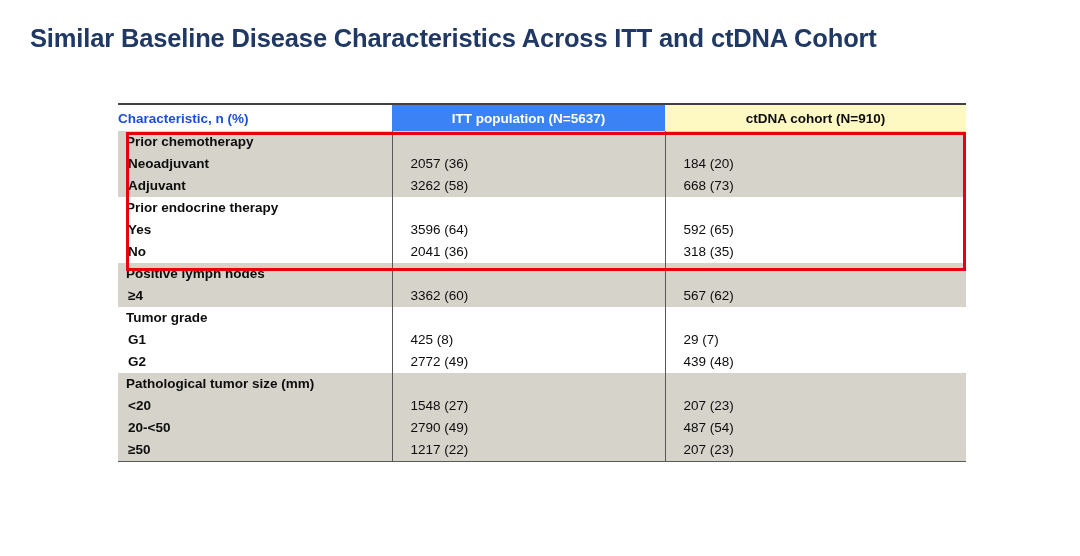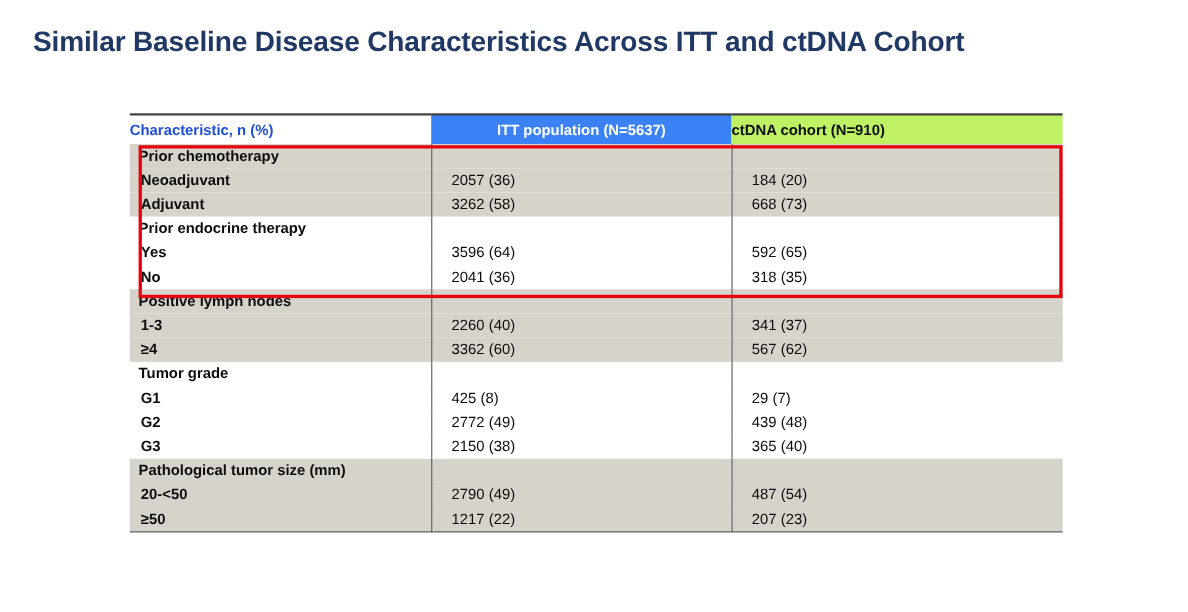--- a/index.html
+++ b/index.html
@@ -71,23 +71,23 @@
     padding-left: 8px;
   }
 
   th.h-itt {
     background: #3b82f6;
     color: #ffffff;
     text-align: center;
   }
 
   th.h-ct {
-    background: #bef264;
+    background: #fef9c3;
     color: #0d0d0d;
-    text-align: left;
+    text-align: center;
   }
 
   
   tbody tr { height: 22px; }
 
   tbody td {
     height: 22px;
     padding: 0;
     vertical-align: middle;
     line-height: 22px;
@@ -179,53 +179,48 @@
             <td class="lbl sub-lbl">No</td>
             <td class="val itt">2041 (36)</td>
             <td class="val ctdna">318 (35)</td>
           </tr>
           <tr class="shaded">
             <td class="lbl head-lbl">Positive lymph nodes</td>
             <td class="val itt"></td>
             <td class="val ctdna"></td>
           </tr>
           <tr class="shaded">
-            <td class="lbl sub-lbl">1-3</td>
-            <td class="val itt">2260 (40)</td>
-            <td class="val ctdna">341 (37)</td>
-          </tr>
-          <tr class="shaded">
             <td class="lbl sub-lbl">≥4</td>
             <td class="val itt">3362 (60)</td>
             <td class="val ctdna">567 (62)</td>
           </tr>
           <tr class="plain">
             <td class="lbl head-lbl">Tumor grade</td>
             <td class="val itt"></td>
             <td class="val ctdna"></td>
           </tr>
           <tr class="plain">
             <td class="lbl sub-lbl">G1</td>
             <td class="val itt">425 (8)</td>
             <td class="val ctdna">29 (7)</td>
           </tr>
           <tr class="plain">
             <td class="lbl sub-lbl">G2</td>
             <td class="val itt">2772 (49)</td>
             <td class="val ctdna">439 (48)</td>
           </tr>
-          <tr class="plain">
-            <td class="lbl sub-lbl">G3</td>
-            <td class="val itt">2150 (38)</td>
-            <td class="val ctdna">365 (40)</td>
-          </tr>
           <tr class="shaded">
             <td class="lbl head-lbl">Pathological tumor size (mm)</td>
             <td class="val itt"></td>
             <td class="val ctdna"></td>
+          </tr>
+          <tr class="shaded">
+            <td class="lbl sub-lbl">&lt;20</td>
+            <td class="val itt">1548 (27)</td>
+            <td class="val ctdna">207 (23)</td>
           </tr>
           <tr class="shaded">
             <td class="lbl sub-lbl">20-&lt;50</td>
             <td class="val itt">2790 (49)</td>
             <td class="val ctdna">487 (54)</td>
           </tr>
           <tr class="shaded last-row">
             <td class="lbl sub-lbl">≥50</td>
             <td class="val itt">1217 (22)</td>
             <td class="val ctdna">207 (23)</td>

